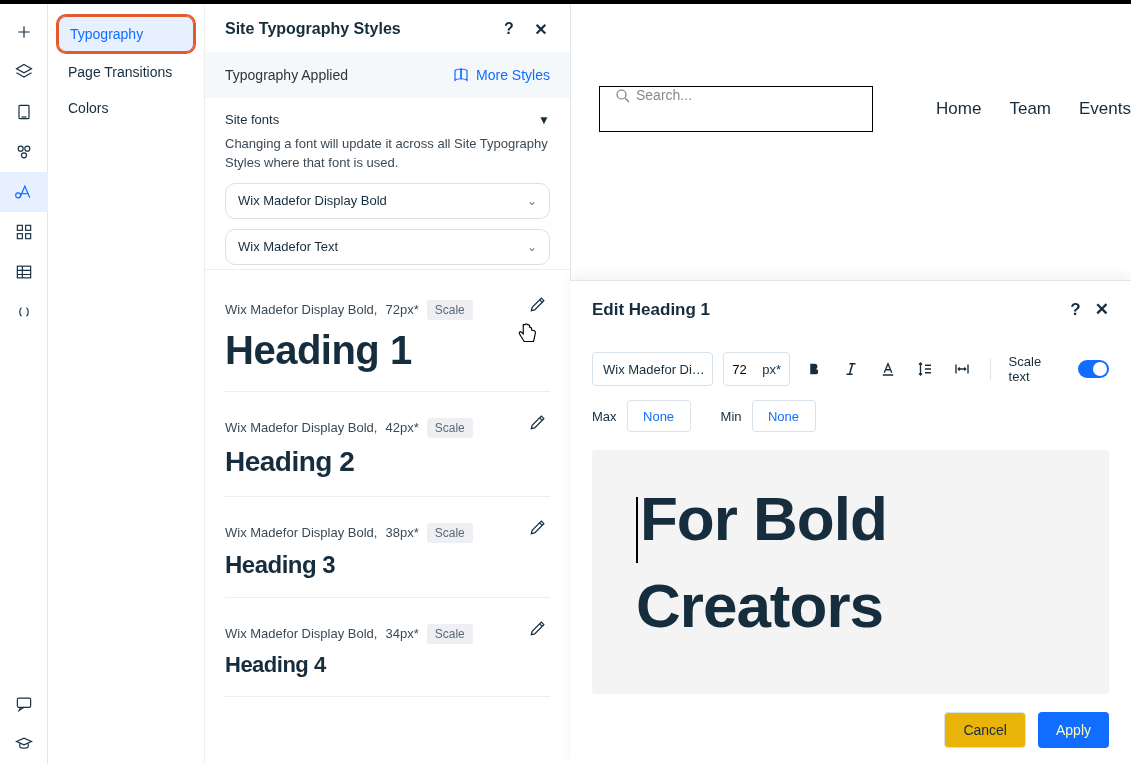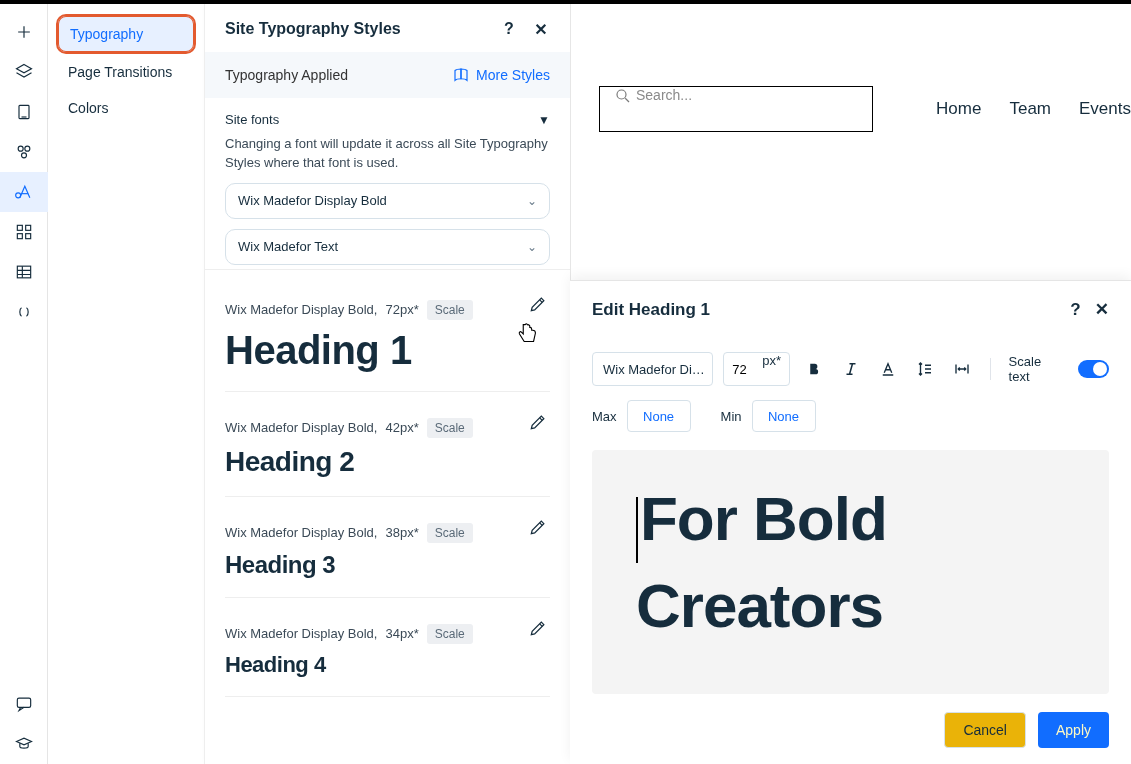--- a/index.html
+++ b/index.html
@@ -142,21 +142,21 @@
   .edit-toolbar {
     display:flex; align-items:center; gap:10px; padding:14px 22px;
   }
   .tb-select {
     height:34px; border:1px solid #d6e1e9; border-radius:4px; padding:0 8px 0 10px;
     display:flex; align-items:center; gap:8px; font-size:13px; color:#162d3d;
     cursor:pointer; width:132px; white-space:nowrap; overflow:hidden;
   }
   .tb-select .chev { color:#6b7d8c; font-size:12px; margin-left:auto; }
   .tb-size {
-    height:34px; border:1px solid #d6e1e9; border-radius:4px; display:flex; 
+    height:34px; border:1px solid #d6e1e9; border-radius:4px; display:flex; align-items:center;
     padding:0 8px; font-size:13px; gap:4px;
   }
   .tb-size input {
     width:26px; border:none; outline:none; font-size:13px; text-align:left;
   }
   .tb-icon {
     width:30px; height:30px; display:flex; align-items:center; justify-content:center;
     cursor:pointer; color:#162d3d; border-radius:4px;
   }
   .tb-icon svg { width:18px; height:18px; }

